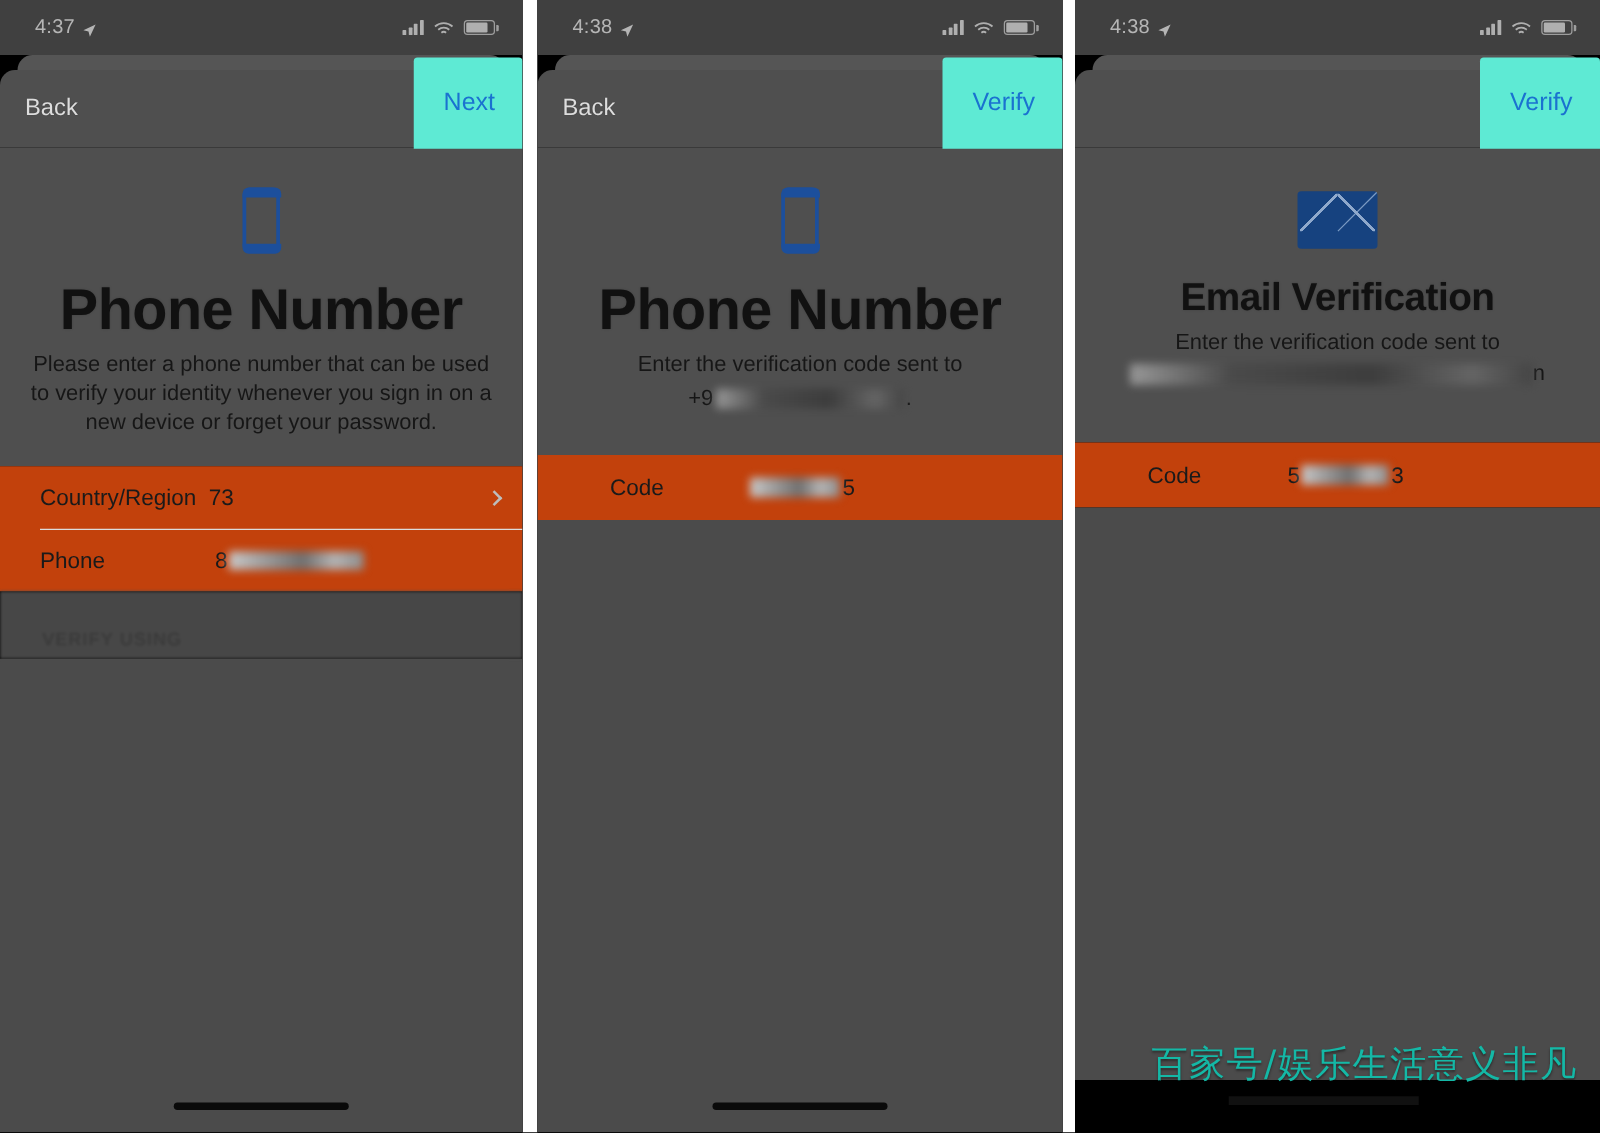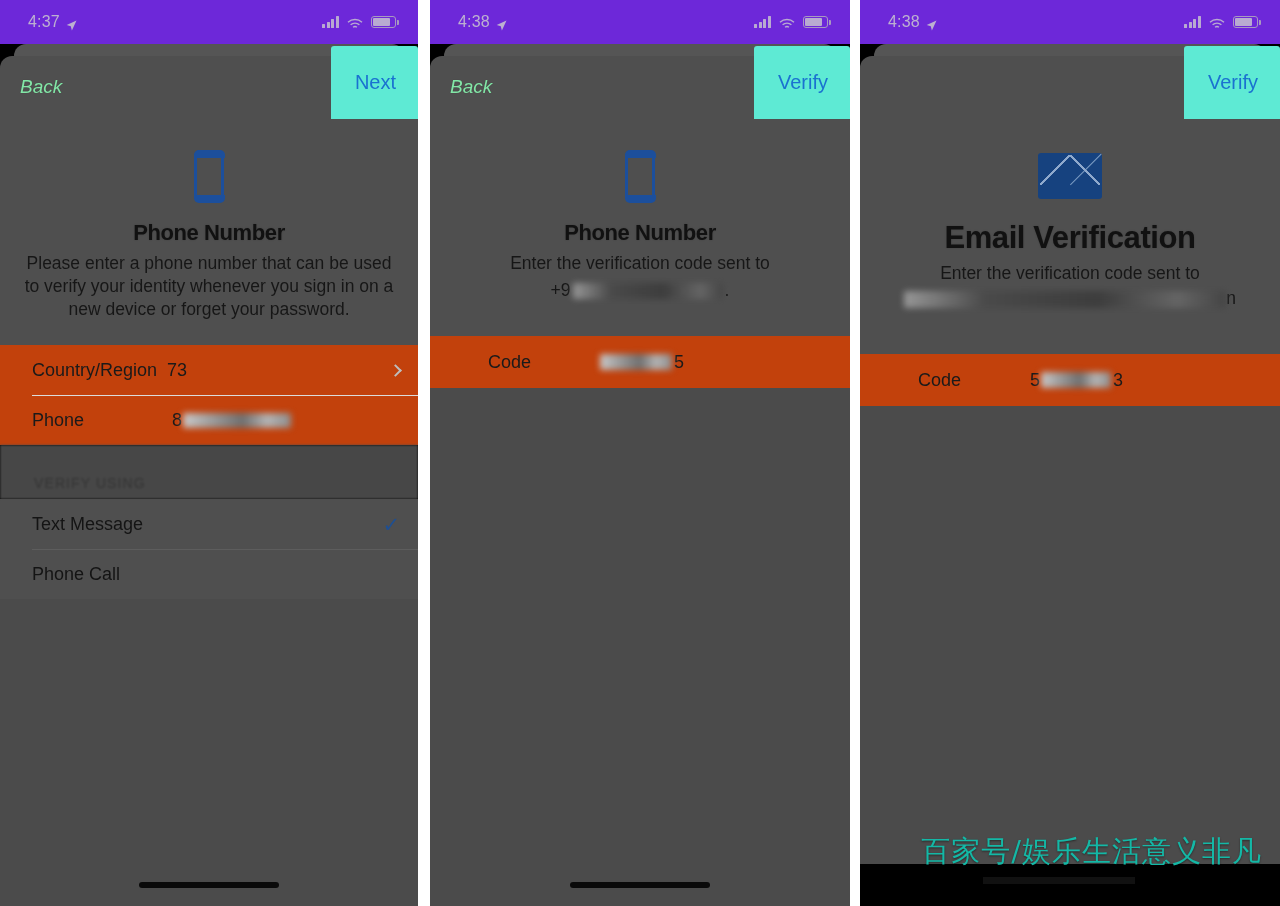--- a/index.html
+++ b/index.html
@@ -14,21 +14,21 @@
   .panel { position: relative; height: 906px; background: #000; overflow: hidden; flex: none; }
   .panel.p1 { width: 418px; }
   .gap { width: 12px; height: 906px; background: #ffffff; flex: none; }
   .panel.p2 { width: 420px; }
   .gap2 { width: 10px; height: 906px; background: #ffffff; flex: none; }
   .panel.p3 { width: 420px; }
 
   
   .statusbar {
     position: relative; height: 44px; width: 100%;
-    background: #6d28d9; color: #d8d8d8;
+    background: #404040; color: #d8d8d8;
     display: flex; align-items: center; justify-content: space-between;
     padding: 0 22px 0 28px;
     font-size: 15px; letter-spacing: .2px;
   }
   .sb-left { display: flex; align-items: center; gap: 6px; opacity: .82; }
   .sb-time { font-size: 16px; font-weight: 500; color: #cfcfcf; }
   .loc-arrow { width: 11px; height: 11px; display: inline-block; }
   .sb-right { display: flex; align-items: center; gap: 8px; opacity: .78; }
   .bars { display: flex; align-items: flex-end; gap: 1.6px; height: 12px; }
   .bars i { display: block; width: 3px; background: #cfcfcf; border-radius: .5px; }
@@ -49,23 +49,22 @@
 
   
   .navbar {
     position: relative; margin-top: 12px;
     height: 62px; background: #4f4f4f;
     border-radius: 12px 12px 0 0;
     display: flex; align-items: center; justify-content: space-between;
     padding: 0 0 0 20px;
   }
   .nav-back {
-    color: #86efac; font-size: 19px; opacity: .95;
+    color: #e5e5e5; font-size: 19px; opacity: .95;
     text-shadow: 0 0 1px rgba(0,0,0,.35);
-    font-style: italic;
   }
   .nav-action-wrap {
     align-self: stretch; display: flex; align-items: center;
     background: #5eead4; padding: 0 22px 0 24px;
     margin-top: -10px; margin-bottom: -1px;
     border-radius: 3px 3px 0 0;
     min-width: 86px; justify-content: center;
   }
   .nav-action { color: #1a72d0; font-size: 20px; }
 
@@ -87,21 +86,21 @@
     transform: translateX(-50%) rotate(45deg);
     border-left: 1.6px solid #7d9cc4; border-right:1.6px solid #7d9cc4;
   }
   .env-glyph:after {
     content:""; position:absolute; left:2px; right:2px; top:2px; height:30px;
     border-bottom: 0; 
     background:
       linear-gradient(to bottom right, transparent calc(50% - 1px), #8fa9cc calc(50% - 1px), #8fa9cc calc(50% + 1px), transparent calc(50% + 1px)) left / 50% 100% no-repeat,
       linear-gradient(to bottom left,  transparent calc(50% - 1px), #8fa9cc calc(50% - 1px), #8fa9cc calc(50% + 1px), transparent calc(50% + 1px)) right / 50% 100% no-repeat;
   }
-  .hero-title { font-size: 22px; font-weight: bold; letter-spacing: -.4px; color: #111; margin-bottom: 6px;
+  .hero-title { font-size: 46px; font-weight: bold; letter-spacing: -.4px; color: #111; margin-bottom: 6px;
                 text-shadow: 0 0 2px rgba(0,0,0,.18); }
   .hero-title.email { font-size: 31px; }
   .hero-sub { font-size: 17.5px; line-height: 1.32; color: #141414; opacity: .95;
               max-width: 370px; margin: 0 auto; }
 
   
   .mask {
     display: inline-block; vertical-align: middle;
     background: linear-gradient(90deg,#c9c9c9 0%,#9a9a9a 28%,#6f6f6f 55%,#b4b4b4 78%,#8d8d8d 100%);
     filter: blur(3.2px); border-radius: 2px;
@@ -221,30 +220,20 @@
         </div>
         <div class="row">
           <span class="label">Phone</span>
           <span class="value" style="margin-left:88px">8</span>
           <span class="mask" style="width:108px;height:15px;margin-left:1px"></span>
         </div>
       </div>
 
       <div class="section-head">VERIFY USING</div>
 
-      <div class="list dim">
-        <div class="row">
-          <span class="label">Text Message</span>
-          <span class="spacer"></span>
-          <span class="check">✓</span>
-        </div>
-        <div class="row">
-          <span class="label">Phone Call</span>
-        </div>
-      </div>
 
       <div class="filler plain"></div>
       <div class="homebar-wrap">
         <div class="homebar"></div>
       </div>
     </div>
   </div>
 
   <div class="gap"></div>
 

